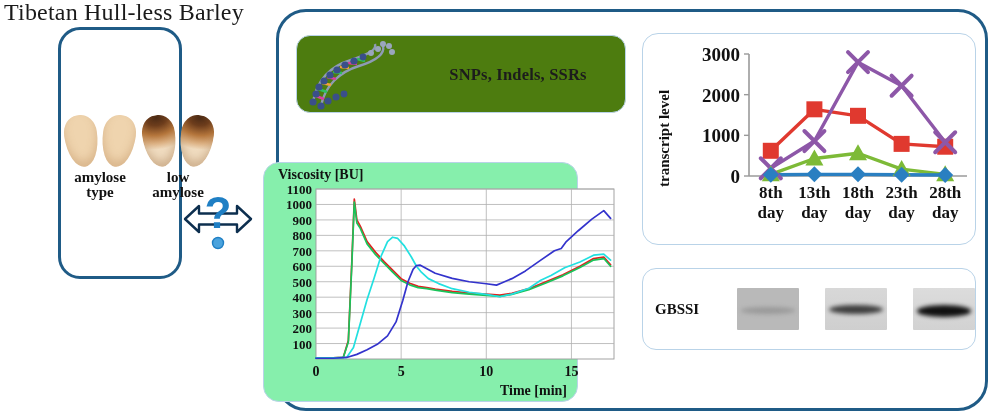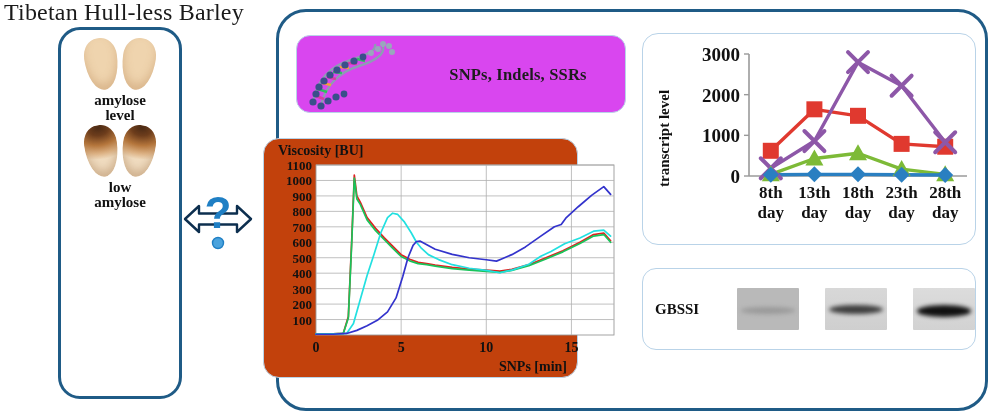--- a/index.html
+++ b/index.html
@@ -13,24 +13,24 @@
     font-size:24px;color:#1a1a1a;letter-spacing:0.2px;white-space:nowrap;
   }
   
   #outer-frame{
     position:absolute;left:276px;top:9px;width:712px;height:402px;
     border:3px solid #1f5b86;border-radius:30px;box-sizing:border-box;
     background:transparent;
   }
   
   #seed-panel{
-    position:absolute;left:58px;top:27px;width:124px;height:372px;
+    position:absolute;left:58px;top:27px;width:124px;height:252px;
     border:3px solid #1f5b86;border-radius:22px;box-sizing:border-box;
     background:#ffffff;
-    display:flex;flex-direction:column;align-items:center;
+    display:flex;flex-direction:row;align-items:center;
     justify-content:flex-start;padding-top:6px;
   }
   .seed-group{display:flex;flex-direction:column;align-items:center;width:100%;}
   .seed-pair{
     position:relative;width:78px;height:52px;margin:2px 0 1px 0;
   }
   .kernel{
     position:absolute;top:0;width:33px;height:52px;
     border-radius:46% 46% 50% 50% / 36% 36% 64% 64%;
   }
@@ -57,34 +57,34 @@
   }
   .seed-label{
     font-family:"Liberation Serif", serif;font-weight:bold;font-size:15px;
     color:#111;line-height:15px;text-align:center;margin-top:2px;
   }
   
   #qmark-arrow{position:absolute;left:183px;top:186px;width:70px;height:66px;}
   
   #snp-panel{
     position:absolute;left:296px;top:35px;width:330px;height:78px;
-    border:1.5px solid #b9d3e8;border-radius:14px;background:#d946ef;
+    border:1.5px solid #b9d3e8;border-radius:14px;background:#4d7c0f;
     box-sizing:border-box;
   }
   #dna-icon{position:absolute;left:10px;top:4px;width:96px;height:70px;}
   #snp-text{
     position:absolute;left:120px;top:0;right:6px;height:78px;
     display:flex;align-items:center;justify-content:center;
     font-family:"Liberation Serif", serif;font-size:16.5px;font-weight:bold;
     color:#1c1c1c;letter-spacing:.2px;
   }
   
   #viscosity-panel{
-    position:absolute;left:263px;top:138px;width:315px;height:240px;
-    border:1.5px solid #b9d3e8;border-radius:16px;background:#c2410c;
+    position:absolute;left:263px;top:162px;width:315px;height:240px;
+    border:1.5px solid #b9d3e8;border-radius:16px;background:#86efac;
     box-sizing:border-box;
   }
   #visc-ylabel{
     position:absolute;left:14px;top:4px;
     font-family:"Liberation Serif", serif;font-weight:bold;font-size:14px;color:#111;
   }
   #visc-xlabel{
     position:absolute;right:10px;bottom:2px;
     font-family:"Liberation Serif", serif;font-weight:bold;font-size:14px;color:#111;
   }
@@ -133,21 +133,21 @@
 
 <div id="seed-panel">
 
   <div class="seed-group">
     <div class="seed-pair">
       <div class="kernel left k-free"></div>
         <div class="kernel right k-free"></div>
     </div>
     <div class="seed-label">
       <div>amylose</div>
-      <div>level</div>
+      <div>type</div>
     </div>
   </div>
 
   <div class="seed-group">
     <div class="seed-pair">
       <div class="kernel left k-low"></div>
         <div class="kernel right k-low"></div>
     </div>
     <div class="seed-label">
       <div>low</div>
@@ -234,21 +234,21 @@
       <text x="137.14285714285714" y="213" text-anchor="middle" font-family="Liberation Serif, serif" font-size="14" font-weight="bold" fill="#111">5</text>
       <line x1="222.28571428571428" y1="26" x2="222.28571428571428" y2="196" stroke="#b0b0b0" stroke-width="0.8"></line>
       <text x="222.28571428571428" y="213" text-anchor="middle" font-family="Liberation Serif, serif" font-size="14" font-weight="bold" fill="#111">10</text>
       <line x1="307.42857142857144" y1="26" x2="307.42857142857144" y2="196" stroke="#b0b0b0" stroke-width="0.8"></line>
       <text x="307.42857142857144" y="213" text-anchor="middle" font-family="Liberation Serif, serif" font-size="14" font-weight="bold" fill="#111">15</text>
       <path d="M52.00 194.76 L69.03 194.76 L79.25 194.45 L84.35 177.45 L87.76 100.18 L90.31 36.05 L92.87 56.91 L96.27 63.09 L103.09 78.55 L111.60 89.36 L120.11 98.64 L128.63 107.14 L137.14 115.64 L145.66 120.27 L154.17 123.36 L162.69 124.60 L171.20 126.15 L188.23 128.46 L205.26 130.01 L222.29 131.09 L235.91 132.17 L247.83 130.32 L264.86 125.68 L281.89 118.73 L298.91 111.77 L315.94 103.27 L329.57 95.55 L339.78 94.00 L346.59 101.73" fill="none" stroke="#e02020" stroke-width="1.7" stroke-linejoin="round" stroke-linecap="round"></path>
       <path d="M52.00 194.76 L69.03 194.76 L79.25 194.45 L84.35 179.00 L87.76 103.27 L90.31 39.14 L92.87 60.00 L96.27 65.41 L103.09 80.86 L111.60 91.68 L120.11 100.49 L128.63 109.15 L137.14 117.49 L145.66 121.82 L154.17 124.60 L162.69 125.68 L171.20 127.07 L188.23 129.55 L205.26 131.09 L222.29 132.33 L235.91 133.41 L247.83 131.40 L264.86 126.76 L281.89 119.96 L298.91 112.85 L315.94 104.51 L329.57 97.09 L339.78 95.55 L346.59 103.27" fill="none" stroke="#19c45a" stroke-width="1.7" stroke-linejoin="round" stroke-linecap="round"></path>
       <path d="M52.00 195.07 L69.03 195.07 L82.65 194.45 L89.46 184.41 L96.27 160.45 L103.09 136.50 L109.90 115.64 L116.71 94.00 L123.52 78.55 L128.63 74.22 L133.74 75.45 L140.55 83.18 L147.36 94.00 L152.47 103.27 L157.58 109.45 L164.39 115.64 L174.61 120.58 L188.23 125.68 L205.26 129.24 L222.29 131.40 L235.91 133.72 L247.83 131.09 L264.86 125.22 L276.78 117.18 L286.99 112.55 L300.62 104.82 L315.94 98.95 L329.57 92.15 L339.78 91.22 L346.59 97.09" fill="none" stroke="#22e0e0" stroke-width="1.7" stroke-linejoin="round" stroke-linecap="round"></path>
       <path d="M52.00 195.23 L69.03 195.23 L82.65 194.45 L92.87 191.36 L103.09 186.73 L113.30 181.32 L123.52 172.82 L132.03 158.91 L138.85 137.27 L143.95 118.73 L149.06 106.36 L152.47 102.50 L155.87 102.04 L160.98 104.82 L171.20 110.23 L188.23 115.33 L205.26 118.73 L222.29 120.74 L232.50 122.13 L237.61 119.96 L247.83 115.64 L261.45 107.91 L276.78 97.09 L290.40 87.82 L297.21 85.50 L302.32 78.55 L314.24 67.73 L327.86 56.14 L339.78 47.64 L346.59 55.36" fill="none" stroke="#3333cc" stroke-width="1.7" stroke-linejoin="round" stroke-linecap="round"></path>
     </svg>
-  <div id="visc-xlabel">SNPs [min]</div>
+  <div id="visc-xlabel">Time [min]</div>
 </div>
 
 <div id="transcript-panel">
   <div id="transcript-ylabel">transcript level</div>
   <svg id="transcript-svg" viewBox="0 0 300 200">
       <line x1="76" y1="14" x2="76" y2="136" stroke="#9a9a9a" stroke-width="1.6"></line>
       <line x1="76" y1="136" x2="294" y2="136" stroke="#9a9a9a" stroke-width="1.6"></line>
       <line x1="71" y1="136" x2="76" y2="136" stroke="#9a9a9a" stroke-width="1.4"></line>
       <text x="67" y="143" text-anchor="end" font-family="Liberation Serif, serif" font-size="19" font-weight="bold" fill="#111">0</text>
       <line x1="71" y1="95.33333333333334" x2="76" y2="95.33333333333334" stroke="#9a9a9a" stroke-width="1.4"></line>

